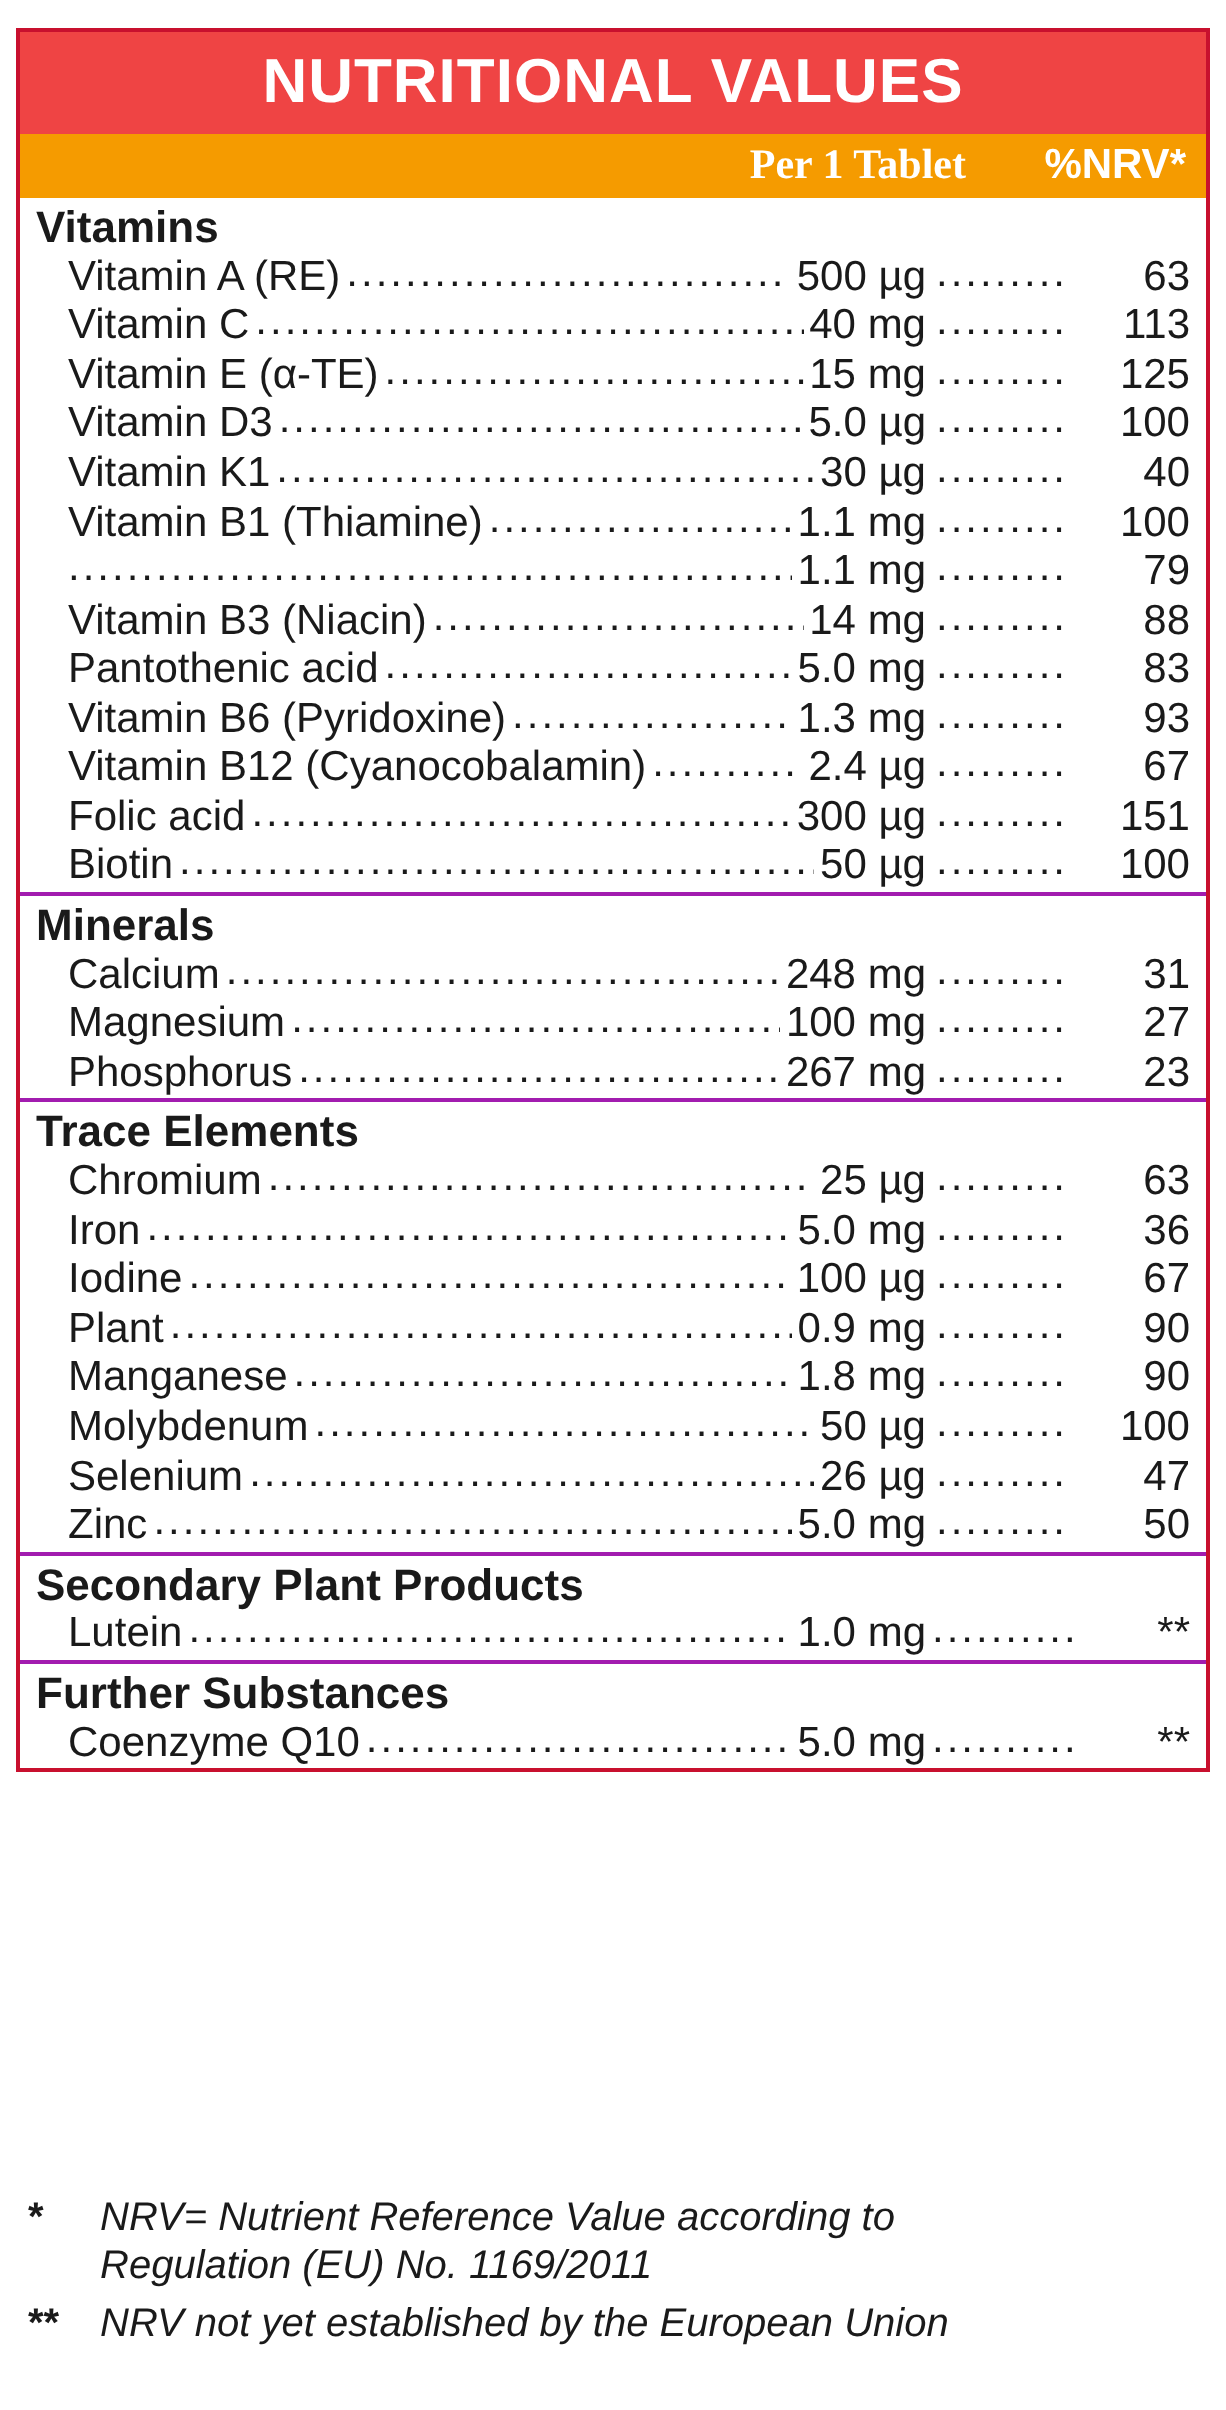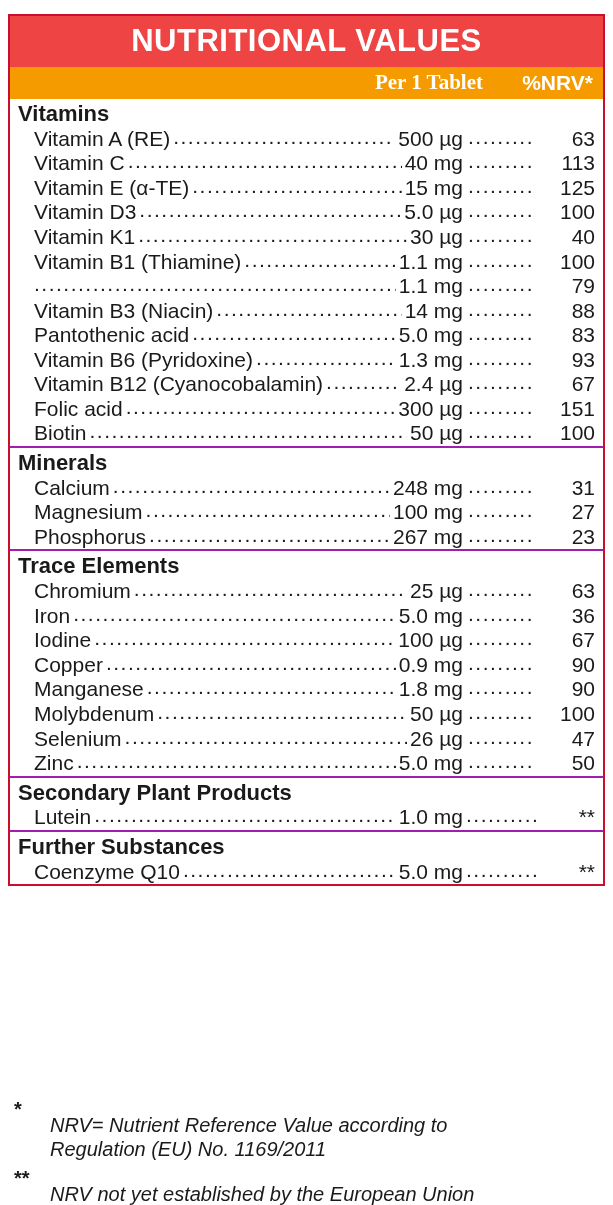--- a/index.html
+++ b/index.html
@@ -128,21 +128,20 @@
   }
   .fn-mark {
     flex: 0 0 40px;
     font-style: normal;
     font-weight: bold;
     padding-left: 4px;
     box-sizing: border-box;
   }
   .fn-text {
     flex: 1 1 auto;
-    margin-top: 16px;
   }
   .fn-text .line2 {
     display: block;
   }
 </style>
 </head>
 <body>
 
 <div class="panel">
 
@@ -288,21 +287,21 @@
           <span class="nrv">36</span>
         </div>
         <div class="row">
           <span class="nutrient">Iodine</span>
           <span class="dots">........................................................................................................................</span>
           <span class="amount">100 µg</span>
           <span class="dots2">.........</span>
           <span class="nrv">67</span>
         </div>
         <div class="row">
-          <span class="nutrient">Copper</span>
+          <span class="nutrient">Plant</span>
           <span class="dots">........................................................................................................................</span>
           <span class="amount">0.9 mg</span>
           <span class="dots2">.........</span>
           <span class="nrv">90</span>
         </div>
         <div class="row">
           <span class="nutrient">Manganese</span>
           <span class="dots">........................................................................................................................</span>
           <span class="amount">1.8 mg</span>
           <span class="dots2">.........</span>

